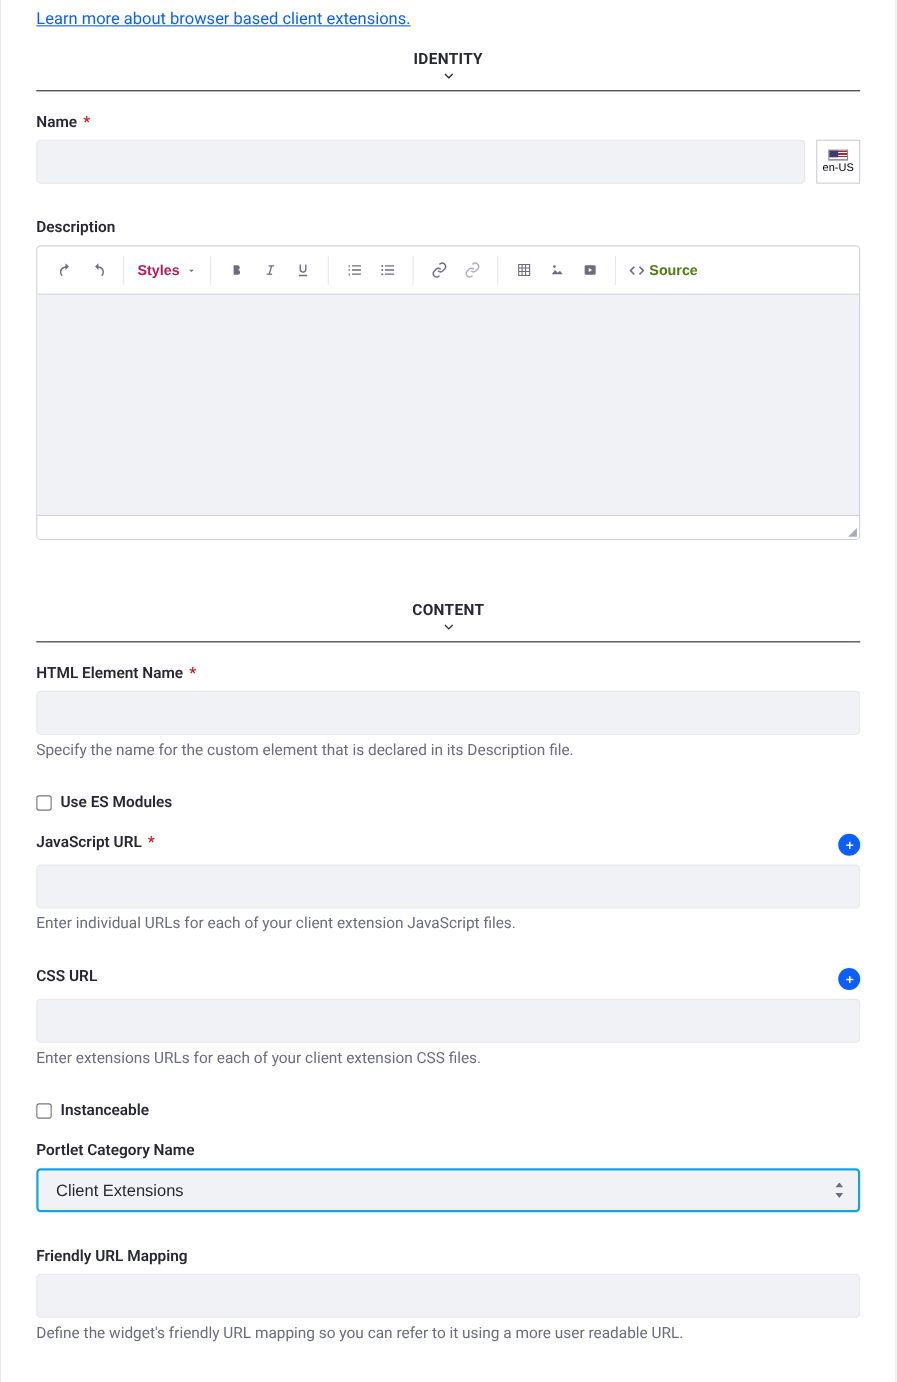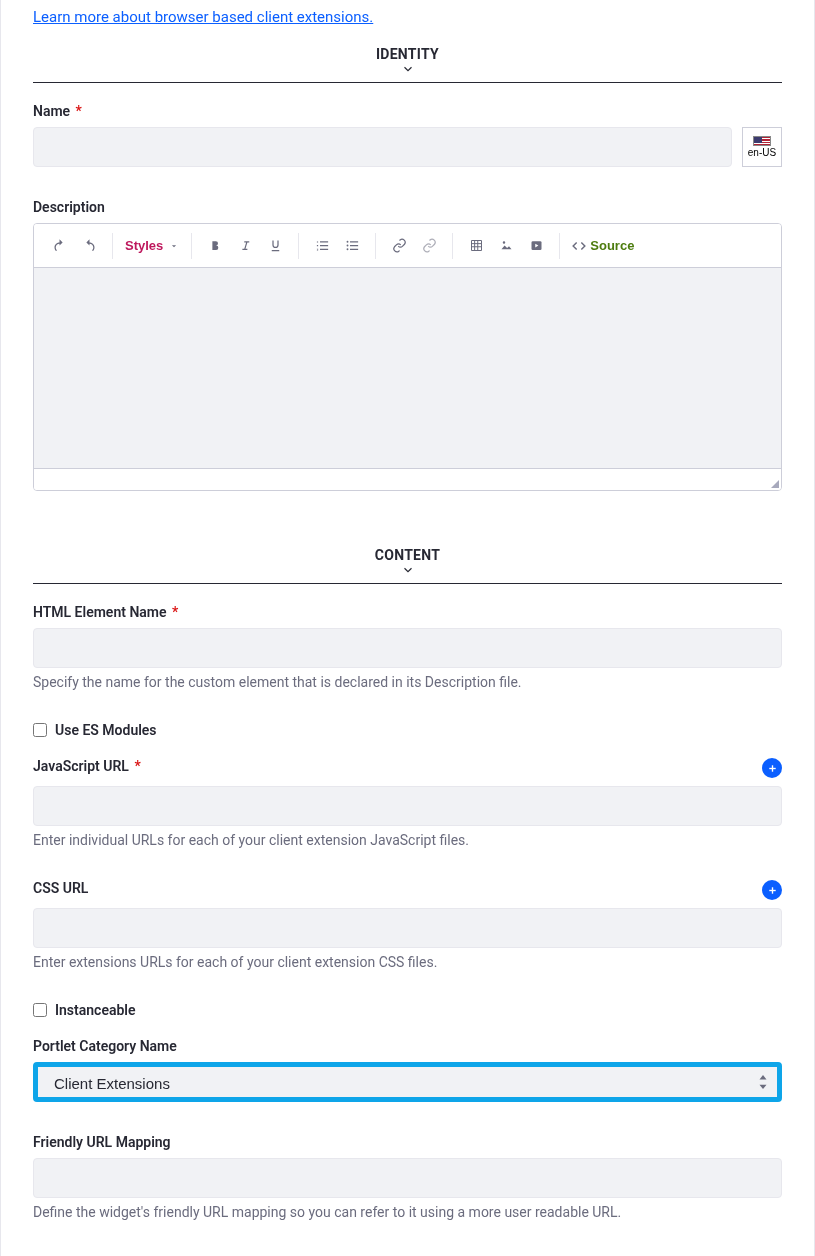--- a/index.html
+++ b/index.html
@@ -185,21 +185,21 @@
   display: flex; align-items: center; justify-content: center;
   cursor: pointer;
   color: #fff;
 }
 .add-btn svg { width: 11px; height: 11px; }
 .select-wrap { position: relative; }
 .select-control {
   width: 100%;
   height: 40px;
   background: #f1f2f5;
-  border: 5px solid #0ea5e9;
+  border: 2px solid #0ea5e9;
   border-radius: 4px;
   padding: 8px 40px 8px 16px;
   font-size: 15px;
   color: #272833;
   appearance: none;
   cursor: pointer;
 }
 .select-caret {
   position: absolute;
   right: 14px; top: 50%;

